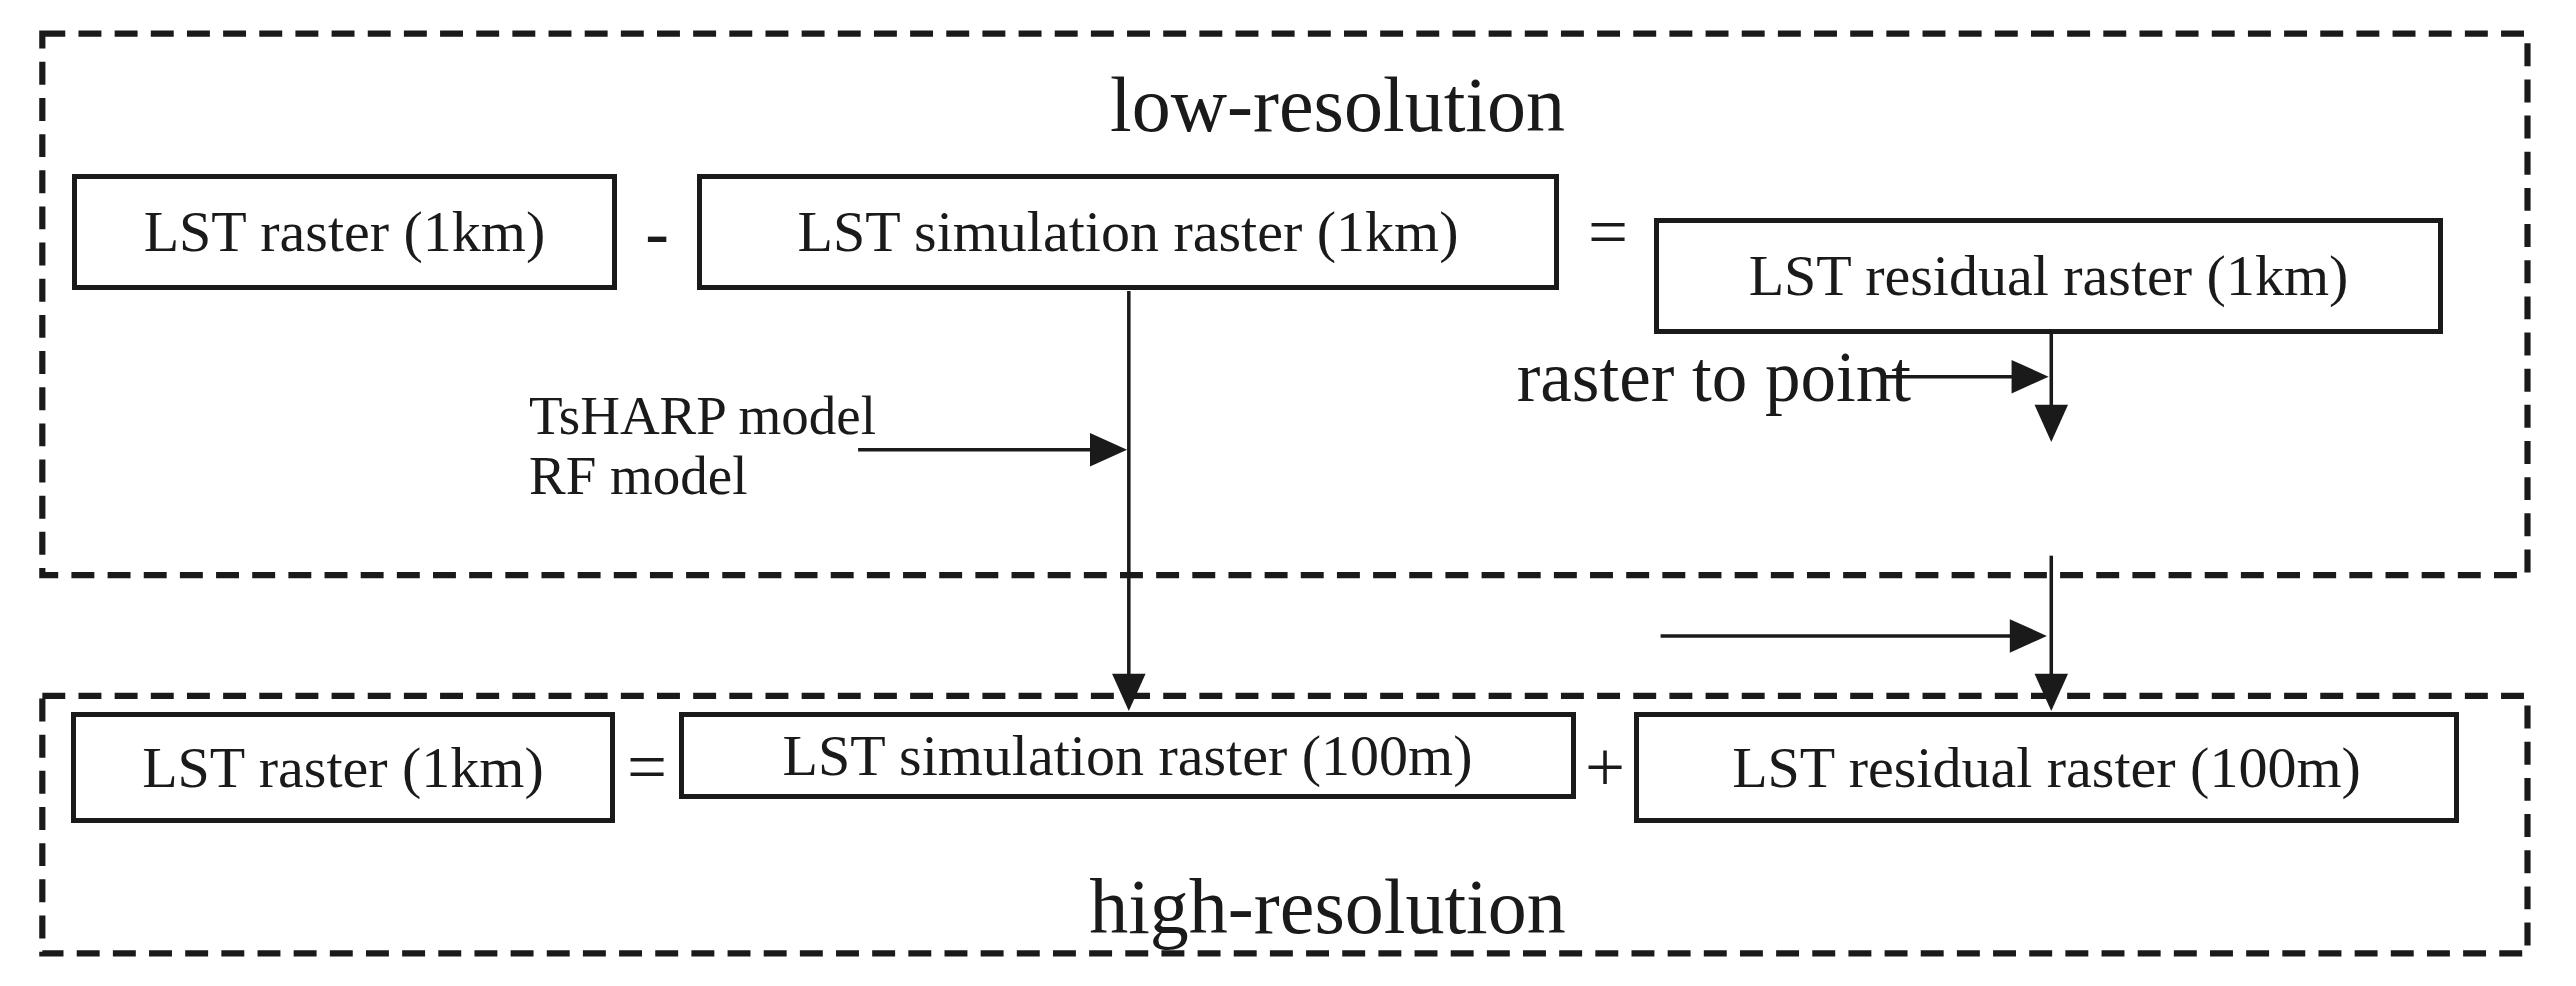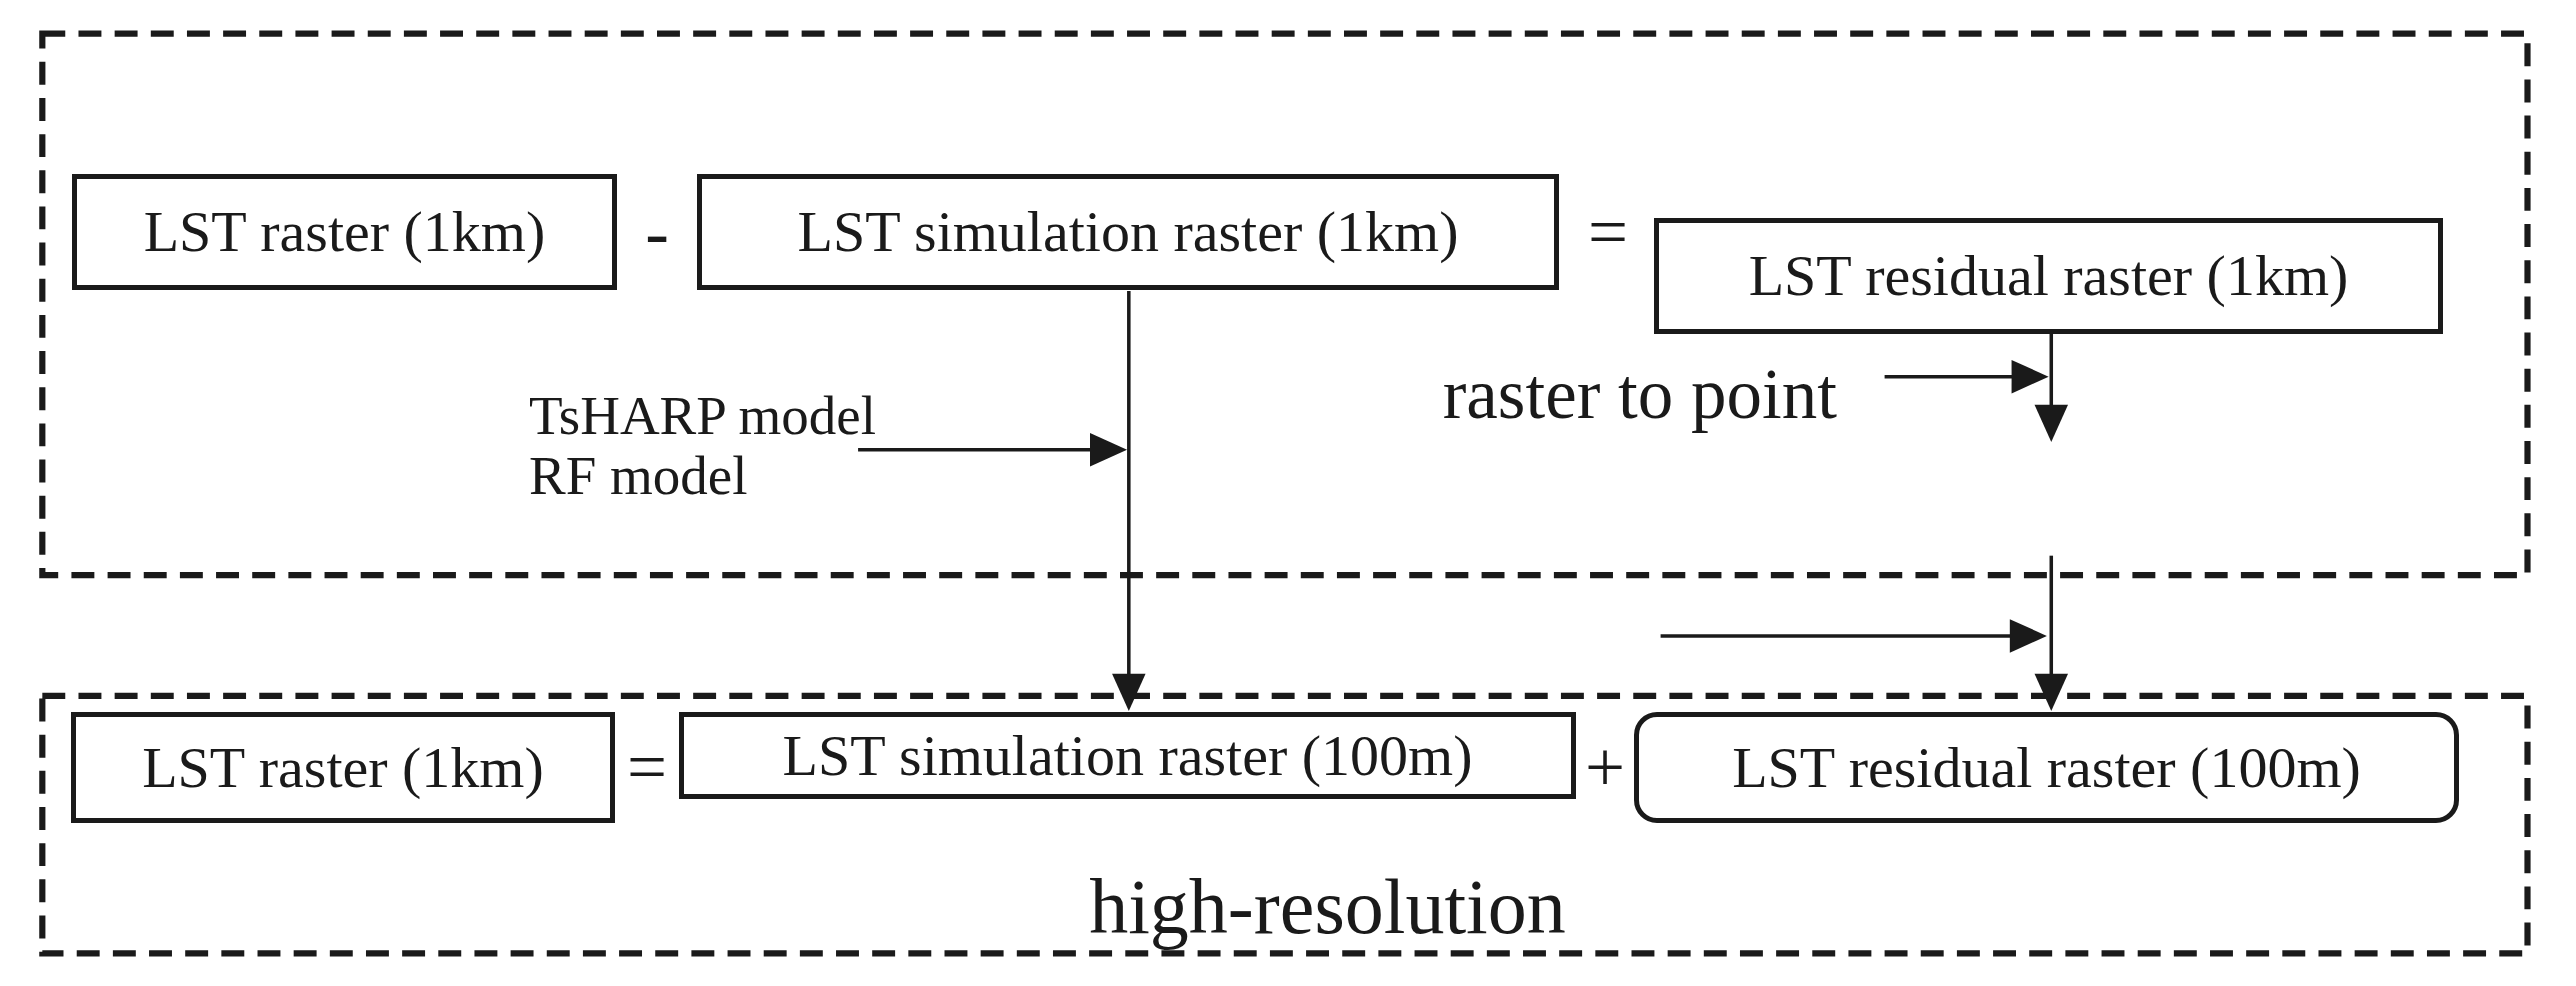--- a/index.html
+++ b/index.html
@@ -92,46 +92,47 @@
     <line x1="2137" y1="427" x2="2287" y2="427" stroke="#1a1a1a" stroke-width="4"></line>
     <polygon points="2323,427 2281,408 2281,446" fill="#1a1a1a"></polygon>
 
     <line x1="2326" y1="630" x2="2326" y2="770" stroke="#1a1a1a" stroke-width="4"></line>
     <polygon points="2326,806 2307,764 2345,764" fill="#1a1a1a"></polygon>
 
     <line x1="1883" y1="721" x2="2285" y2="721" stroke="#1a1a1a" stroke-width="4"></line>
     <polygon points="2321,721 2279,702 2279,740" fill="#1a1a1a"></polygon>
   </svg>
 
+  <div class="title" style="left:1029px; top:60px; width:617px;">low-resolution</div>
 
   <div class="box" style="left:72px; top:174px; width:545px; height:116px;">LST raster (1km)</div>
 
   <div class="op" style="left:628px; top:174px; width:58px; height:116px;">-</div>
 
   <div class="box" style="left:697px; top:174px; width:862px; height:116px;">LST simulation raster (1km)</div>
 
   <div class="op" style="left:1572px; top:174px; width:72px; height:116px;">=</div>
 
   <div class="box" style="left:1654px; top:174px; width:789px; height:116px;margin-top:44px;">LST residual raster (1km)</div>
 
   <div class="modellabel" style="left:529px; top:386px;">
     <div>TsHARP model</div>
     <div>RF model</div>
   </div>
 
-  <div class="flowlabel" style="left:1392px; top:337px; width:445px; text-align:right;margin-top:17px;">raster to point</div>
+  <div class="flowlabel" style="left:1466px; top:337px; width:445px; text-align:right;">raster to point</div>
 
 
 
   <div class="box" style="left:71px; top:712px; width:544px; height:111px;">LST raster (1km)</div>
 
   <div class="op" style="left:616px; top:712px; width:62px; height:111px;">=</div>
 
   <div class="box" style="left:679px; top:712px; width:897px; height:87px;">LST simulation raster (100m)</div>
 
   <div class="op" style="left:1576px; top:712px; width:58px; height:111px;">+</div>
 
-  <div class="box" style="left:1634px; top:712px; width:825px; height:111px;border-radius:23px;">LST residual raster (100m)</div>
+  <div class="box" style="left:1634px; top:712px; width:825px; height:111px;">LST residual raster (100m)</div>
 
   <div class="title" style="left:1019px; top:862px; width:617px;">high-resolution</div>
 
 </div>
 
 
 </body></html>

